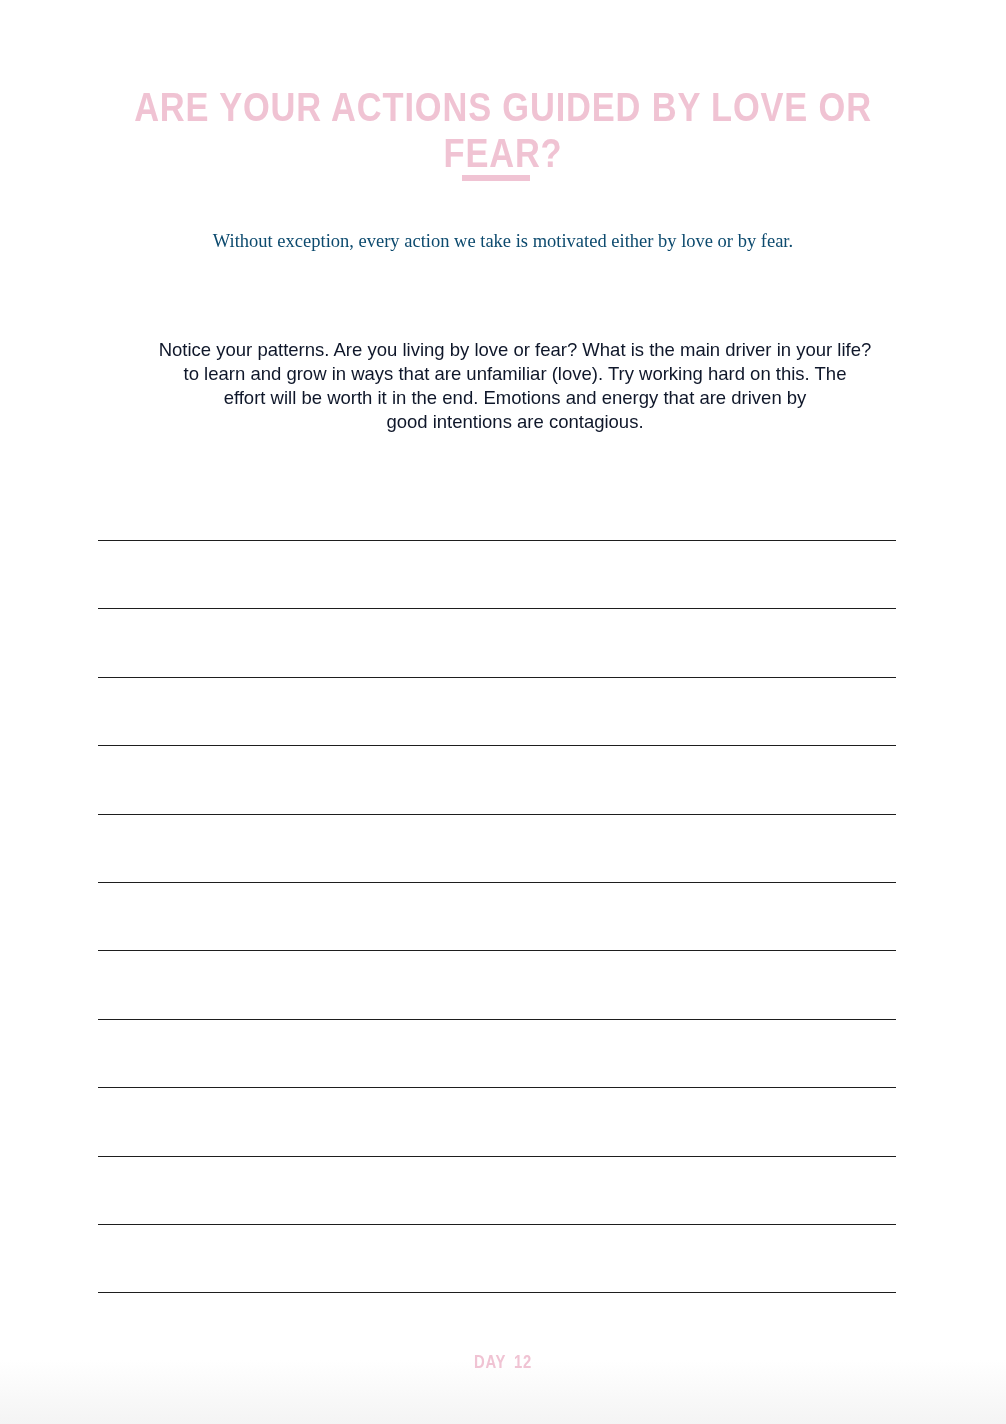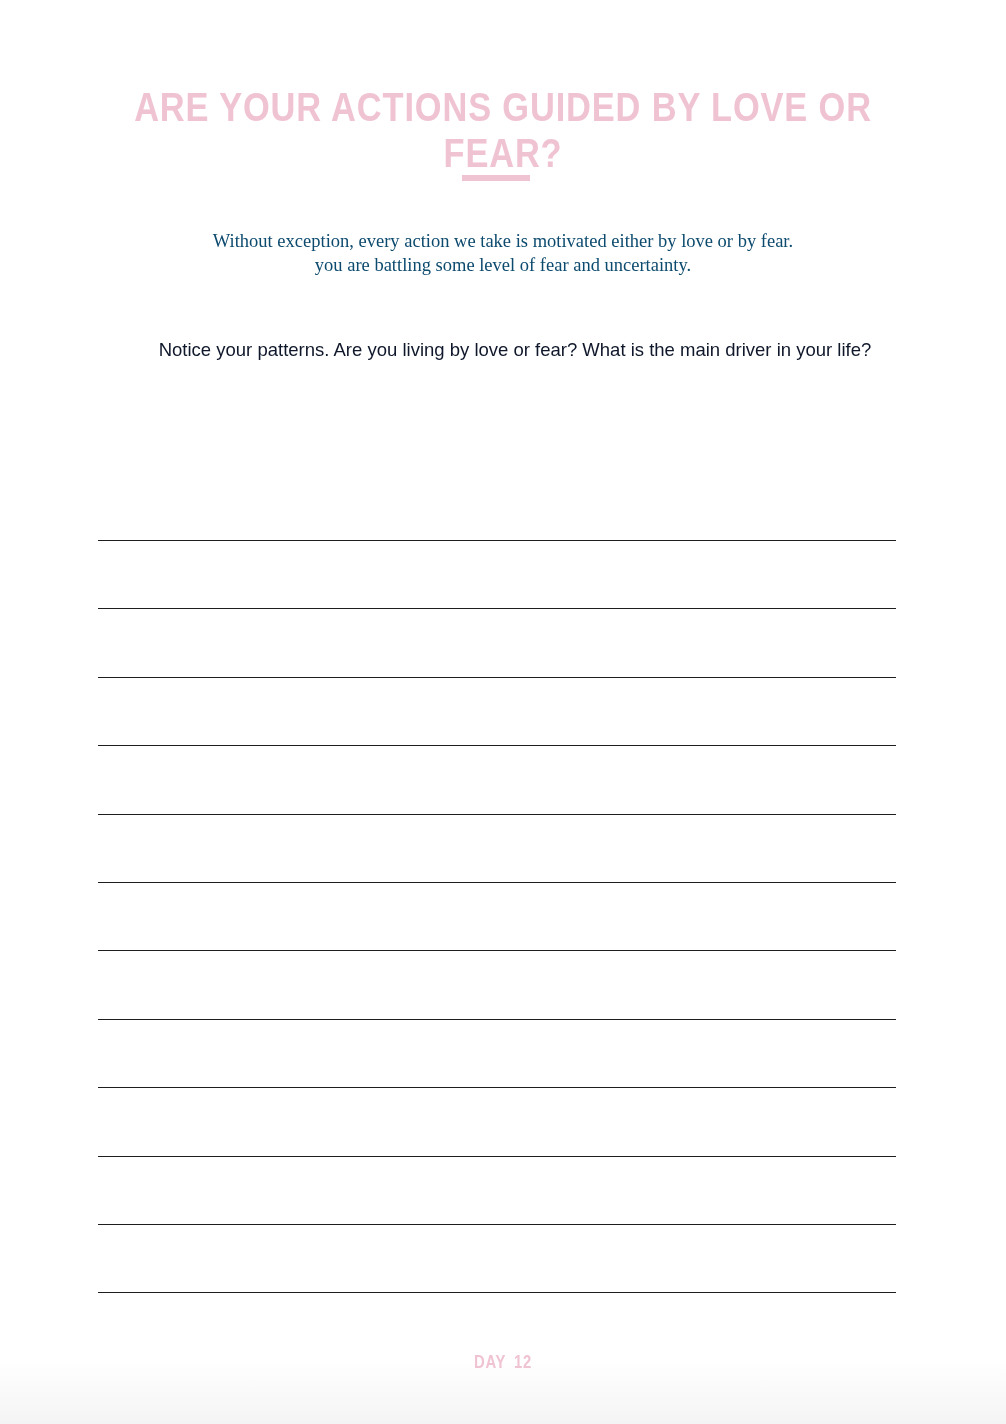--- a/index.html
+++ b/index.html
@@ -105,25 +105,27 @@
 </head>
 <body>
 
 <div class="page">
   <h1 class="title">ARE YOUR ACTIONS GUIDED BY LOVE OR FEAR?</h1>
 
   <div class="divider"></div>
 
   <p class="intro">
     <span class="text-line">Without exception, every action we take is motivated either by love or by fear.</span>
-    <span class="text-line">you are battling some level of fear and uncertainty.</span>
   </p>
 
   <p class="body-text">
     <span class="text-line">Notice your patterns. Are you living by love or fear? What is the main driver in your life?</span>
+    <span class="text-line">to learn and grow in ways that are unfamiliar (love). Try working hard on this. The</span>
+    <span class="text-line">effort will be worth it in the end. Emotions and energy that are driven by</span>
+    <span class="text-line">good intentions are contagious.</span>
   </p>
 
   <div class="lines">
     <div class="write-line" style="top:540px"></div>
     <div class="write-line" style="top:608px"></div>
     <div class="write-line" style="top:677px"></div>
     <div class="write-line" style="top:745px"></div>
     <div class="write-line" style="top:814px"></div>
     <div class="write-line" style="top:882px"></div>
     <div class="write-line" style="top:950px"></div>

